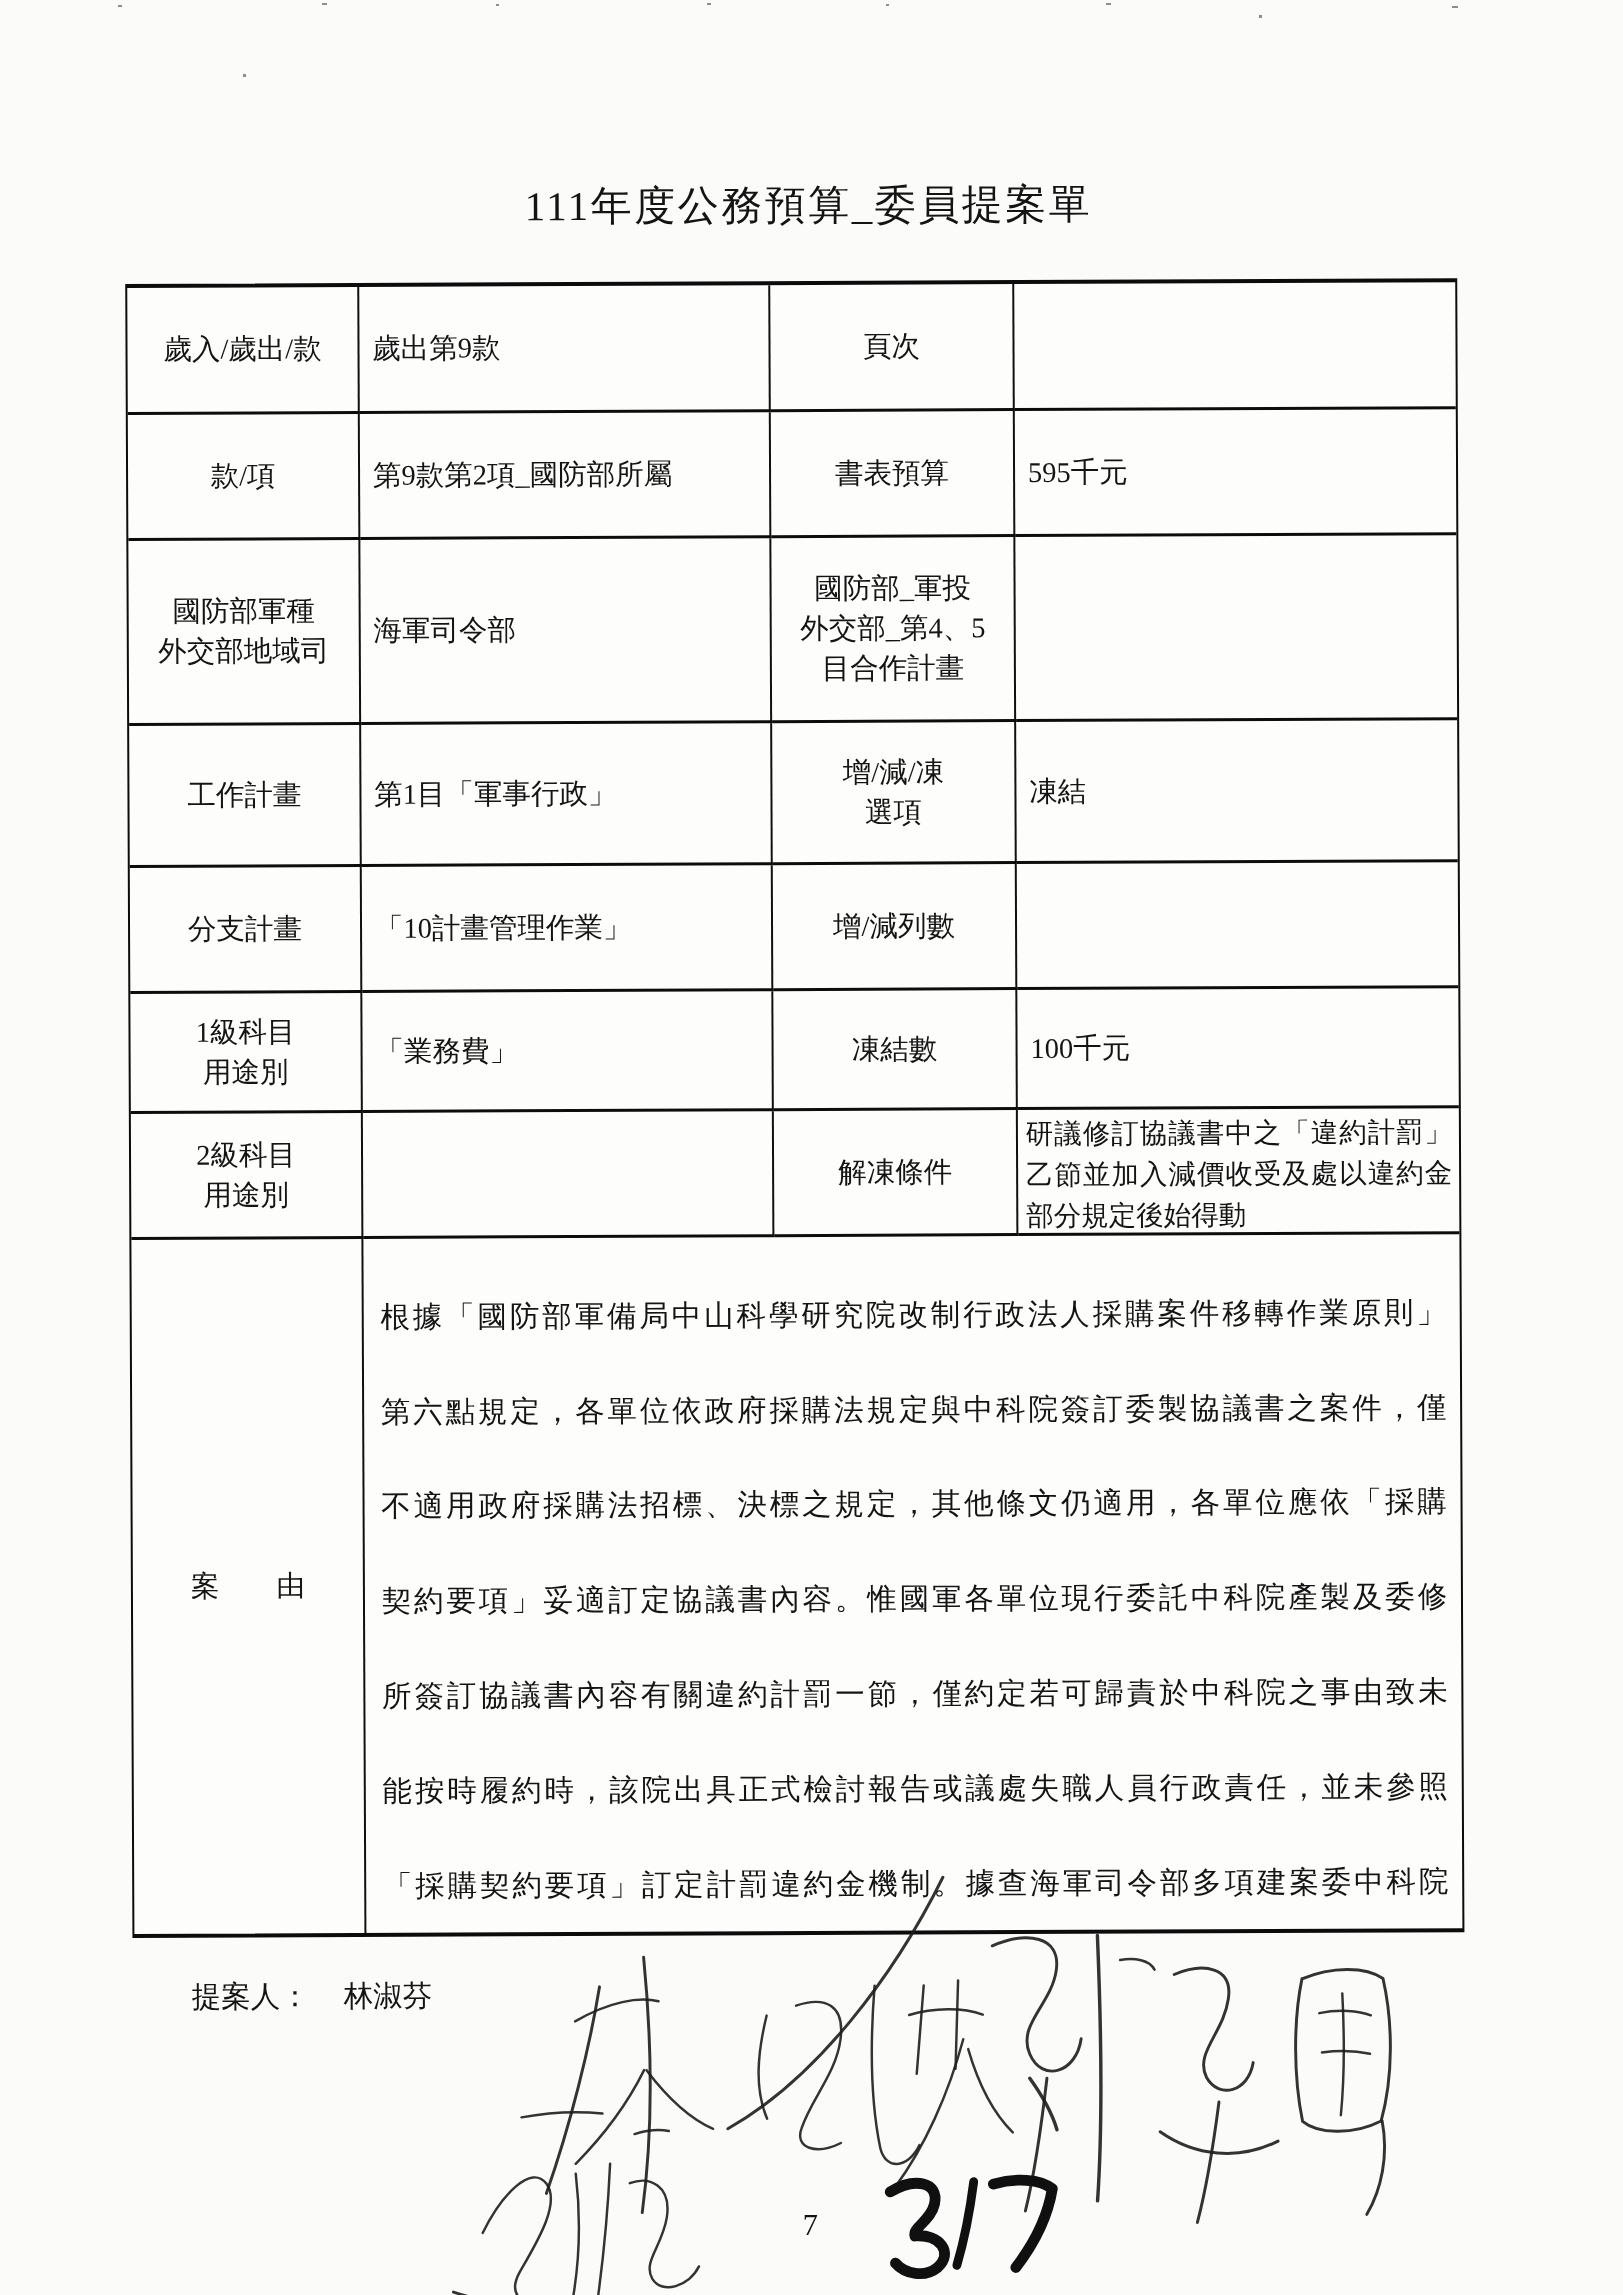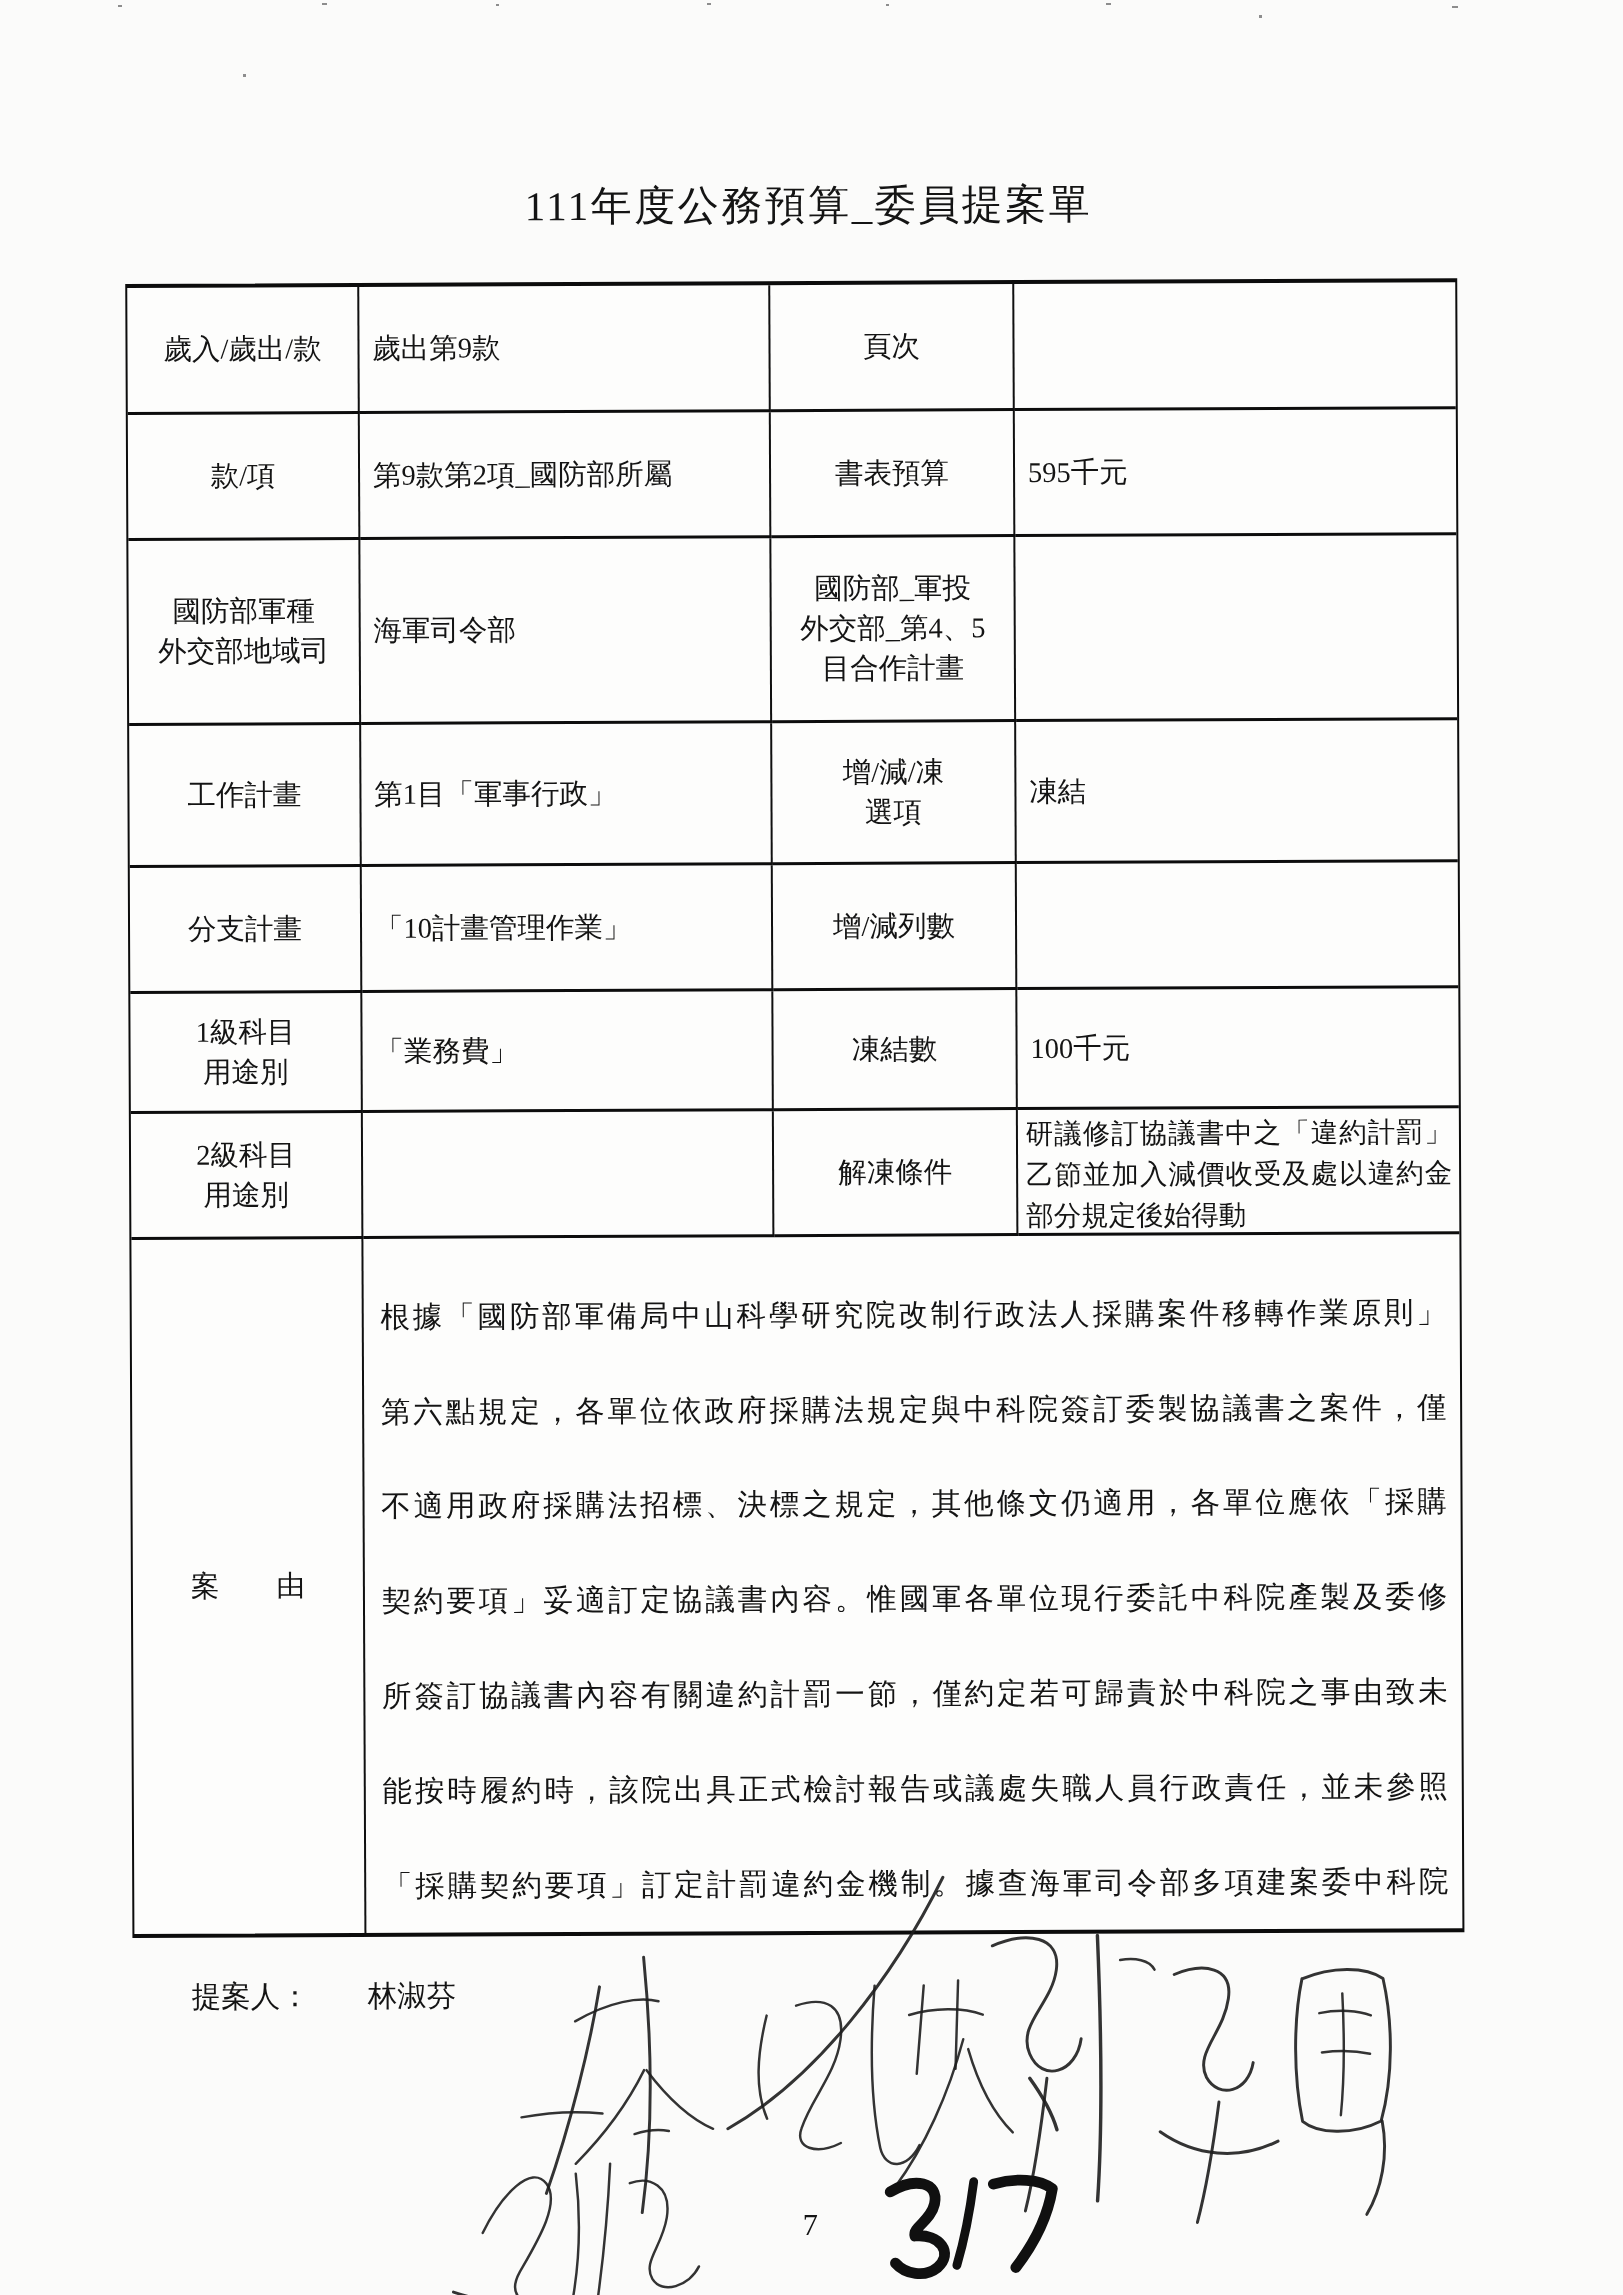--- a/index.html
+++ b/index.html
@@ -47,21 +47,21 @@
     box-sizing:border-box;display:block;
     padding:10.8px 13.8px 0 16.7px;
   }
   .case-line{
     font-size:29.5px;line-height:55px;
     text-align:justify;text-align-last:justify;
     white-space:normal;
   }
   
   .proposer{position:absolute;left:187px;top:1975px;font-size:29.5px;}
-  .proposer .name{margin-left:58px;}
+  .proposer .name{margin-left:34px;}
   .page-number{position:absolute;left:797px;top:2208px;font-size:30.5px;}
   
   .handwriting{position:absolute;left:418px;top:1917px;width:1205px;height:379px;overflow:visible;}
   .pen{fill:none;stroke:#1d1d1d;stroke-linecap:round;stroke-linejoin:round;opacity:.9;}
   .marker{fill:none;stroke:#101010;stroke-linecap:round;stroke-linejoin:round;}
   
   .speck{position:absolute;background:#333;opacity:.55;}
 </style>
 </head>
 <body>

